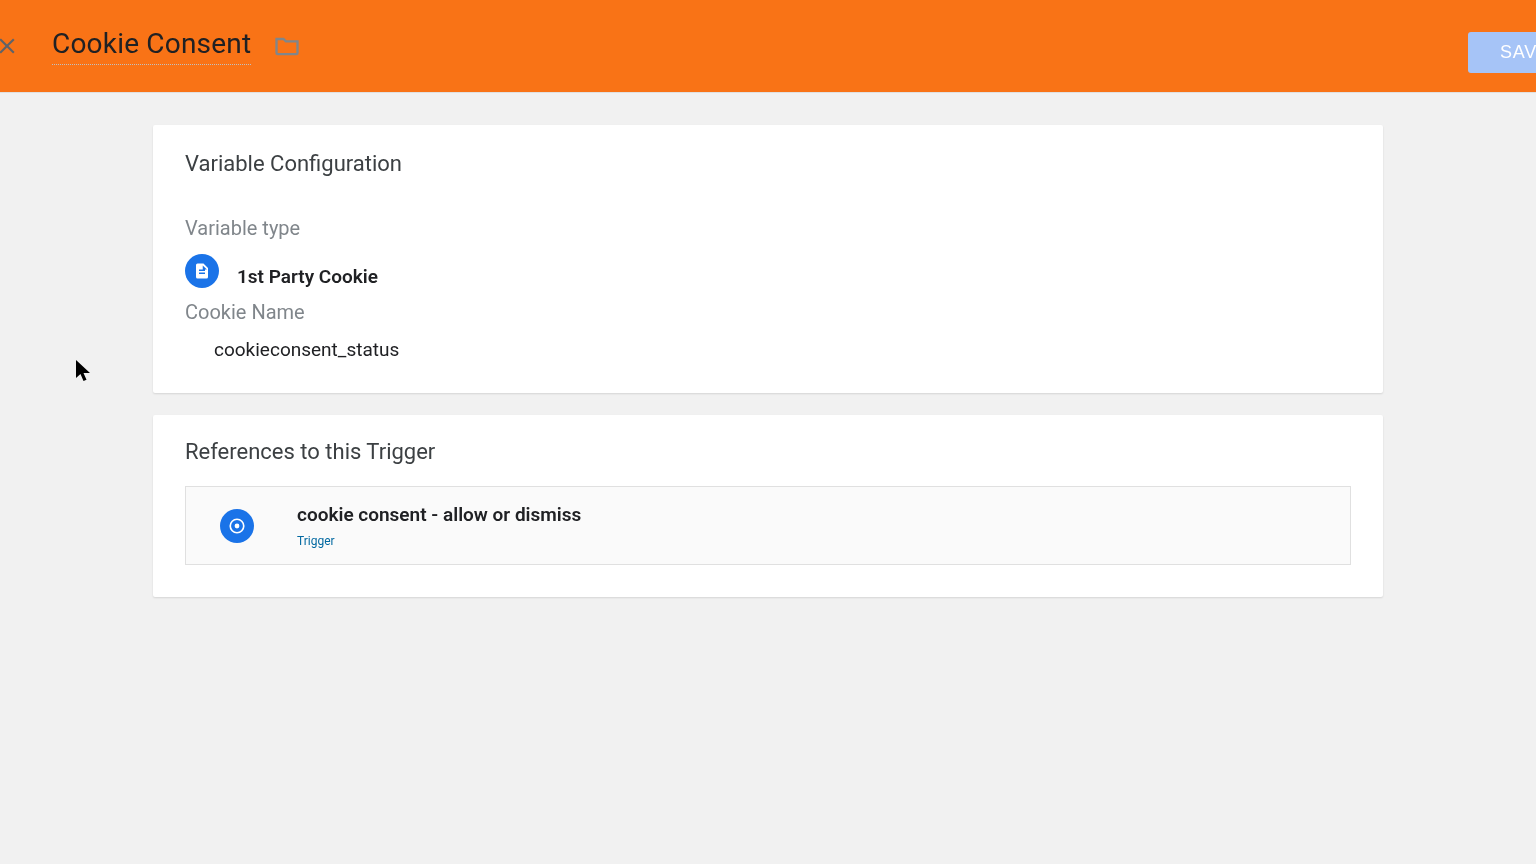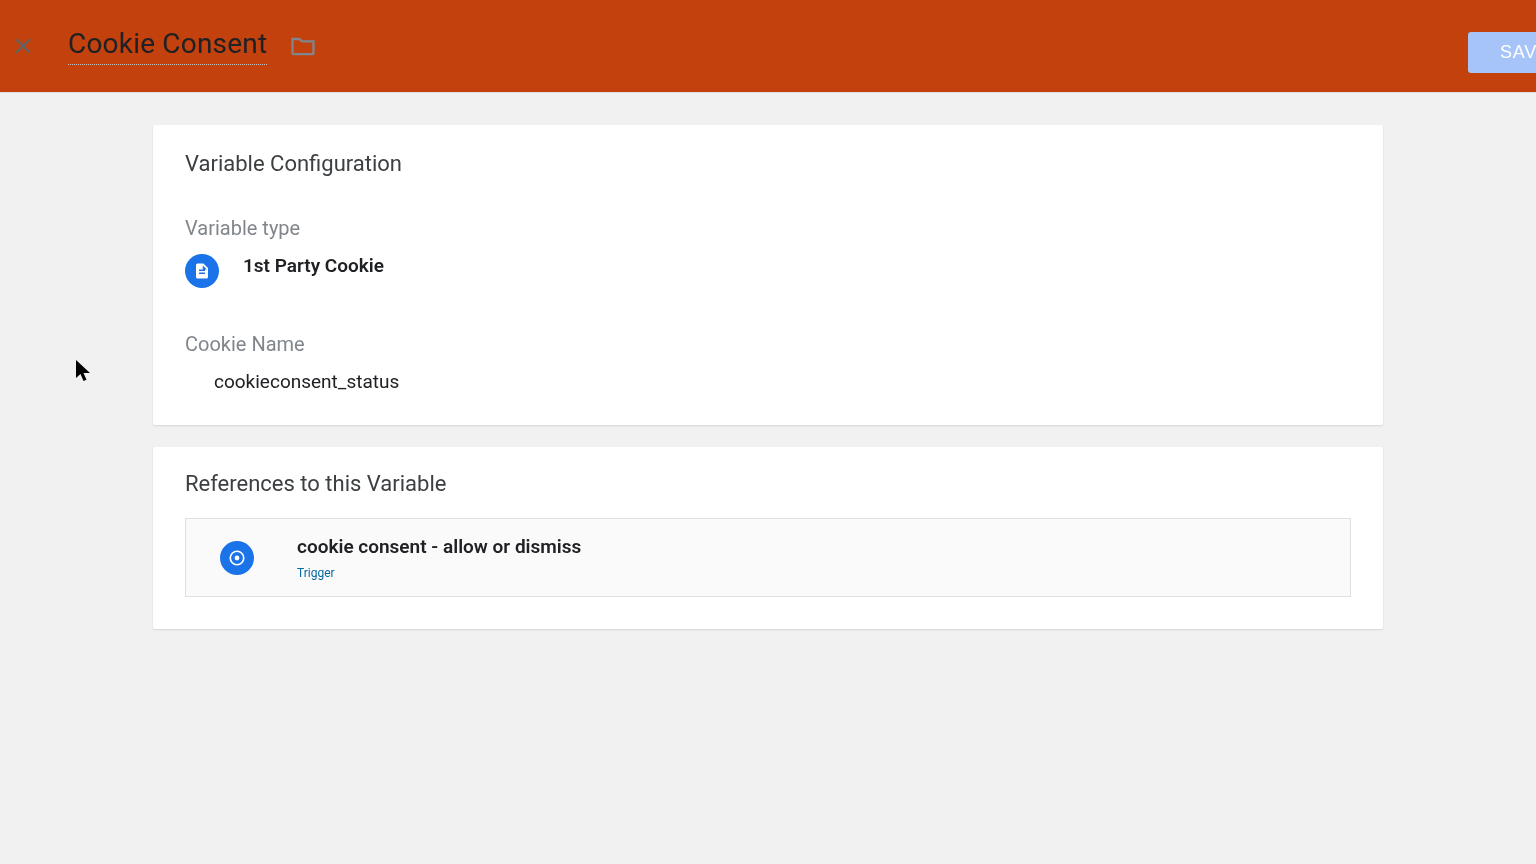--- a/index.html
+++ b/index.html
@@ -6,27 +6,27 @@
     body {
       font-family: Roboto, 'Helvetica Neue', Arial, sans-serif;
       background: #f1f1f1;
       width: 1536px;
       height: 864px;
       overflow: hidden;
       position: relative;
     }
     
     .header {
-      background: #c2410c;
+      background: #f97316;
       height: 93px;
       width: 100%;
       border-bottom: 1px solid #e0e0e0;
       display: flex;
       align-items: center;
-      padding-left: 16px;
+      padding-left: 0;
       position: relative;
     }
     .close-btn {
       width: 30px;
       display: flex;
       align-items: center;
       justify-content: flex-start;
       padding-left: 0;
       color: #5f6368;
       cursor: pointer;
@@ -84,23 +84,23 @@
       font-weight: 400;
       margin-bottom: 40px;
     }
     .field-label {
       font-size: 20px;
       color: #80868b;
       margin-bottom: 14px;
     }
     .type-row {
       display: flex;
-      align-items: flex-start;
-      gap: 24px;
-      margin-bottom: 44px;
+      align-items: flex-end;
+      gap: 18px;
+      margin-bottom: 12px;
     }
     .type-icon {
       width: 34px; height: 34px;
       background: #1a73e8;
       border-radius: 50%;
       display: flex; align-items: center; justify-content: center;
     }
     .type-icon svg { width: 18px; height: 18px; fill: #fff; }
     .type-name { font-size: 19px; font-weight: 600; color: #202124; }
     .field-value { font-size: 19px; color: #202124; margin-top: 4px; margin-left: 29px; }
@@ -176,21 +176,21 @@
             <path d="M14 2H6a2 2 0 0 0-2 2v16a2 2 0 0 0 2 2h12a2 2 0 0 0 2-2V8l-6-6zM8 14h8v2H8v-2zm0-4h8v2H8v-2zm5-5.5L18.5 10H13V4.5z"></path>
           </svg>
       </div>
       <div class="type-name">1st Party Cookie</div>
     </div>
     <div class="field-label">Cookie Name</div>
     <div class="field-value">cookieconsent_status</div>
   </div>
 
   <div class="ref-card">
-    <div class="ref-title">References to this Variable</div>
+    <div class="ref-title">References to this Trigger</div>
     <div class="ref-row">
       <div class="ref-icon">
         <svg viewBox="0 0 24 24">
             <circle cx="12" cy="12" r="9" fill="none" stroke="#fff" stroke-width="2.2"></circle>
             <circle cx="12" cy="12" r="3.2" fill="#fff"></circle>
           </svg>
       </div>
       <div class="ref-text">
         <div class="ref-name">cookie consent - allow or dismiss</div>
         <div class="ref-type">Trigger</div>

